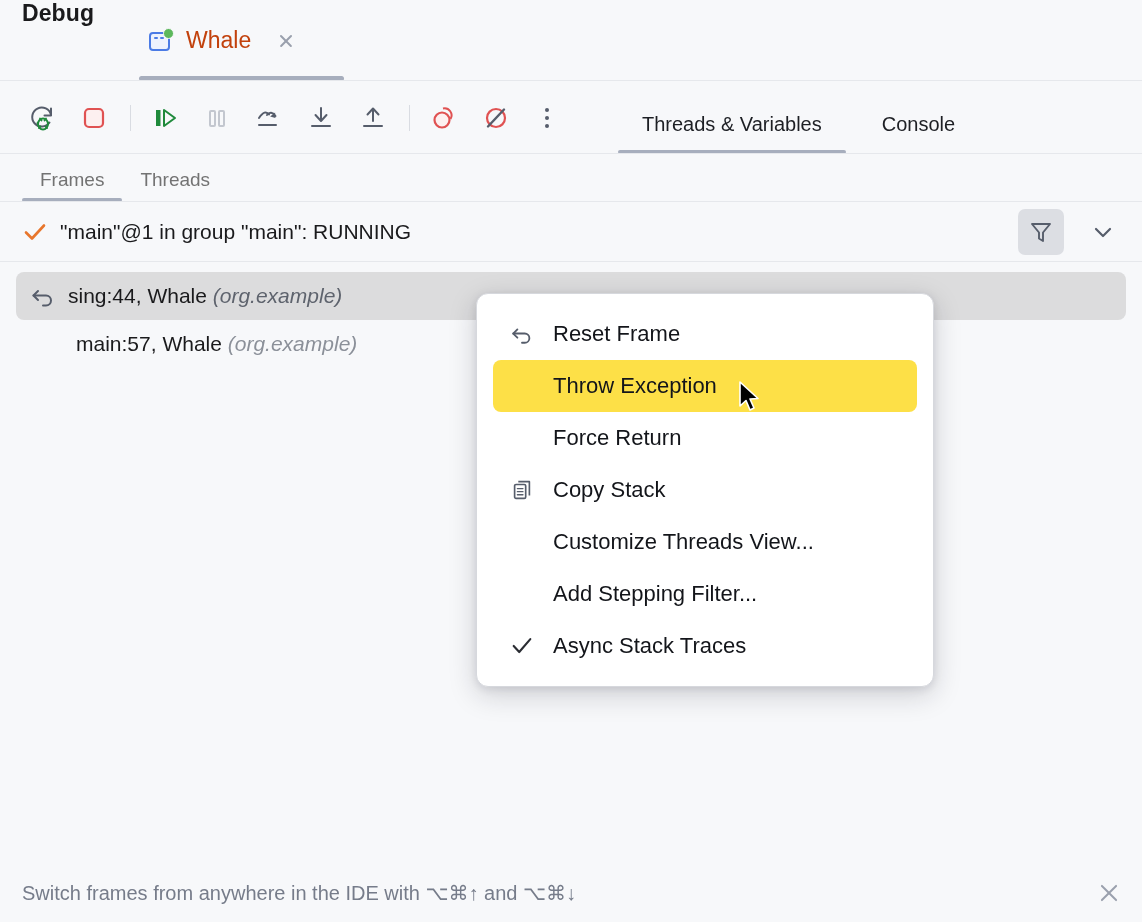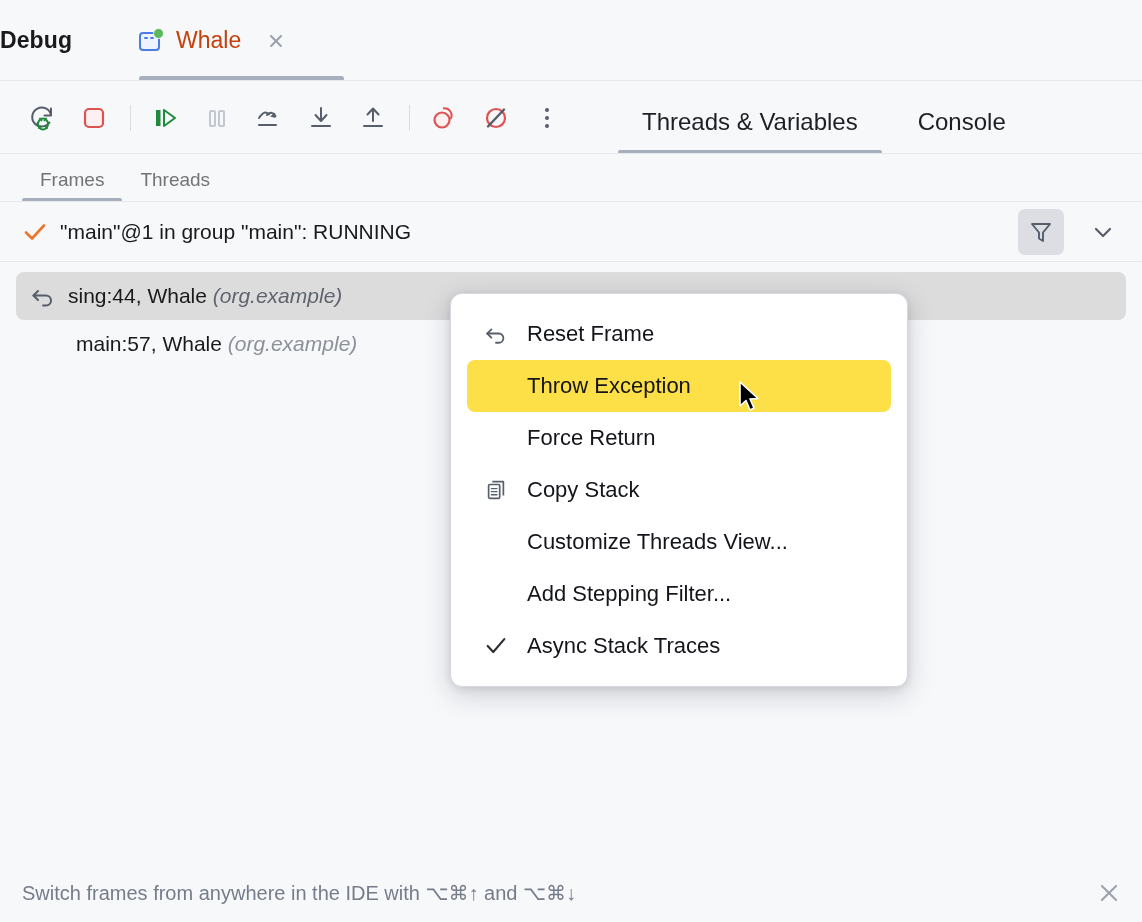--- a/index.html
+++ b/index.html
@@ -14,23 +14,23 @@
     position: relative;
     width: 1142px; height: 922px;
     background: #f7f8fa;
   }
 
   
   .titlebar {
     position: relative;
     height: 81px;
     display: flex;
-    align-items: center;
-    background: #f7f8fa;
-    gap: 12px;
+    align-items: flex-start;
+    padding-left: 22px;
+    background: #f7f8fa;
   }
   .app-title {
     font-size: 23px;
     font-weight: bold;
     color: #1a1a1c;
     letter-spacing: 0.1px;
   }
   .tab {
     display: flex;
     align-items: center;
@@ -136,21 +136,21 @@
     width: 4px; height: 4px; border-radius: 50%;
     background: #565d6b; display: block;
   }
   .view-tabs {
     display: flex;
     align-items: flex-end;
     height: 73px;
     margin-left: 50px;
   }
   .view-tab {
-    font-size: 24px;
+    font-size: 20px;
     color: #1d1f24;
     padding: 0 30px 18px 30px;
     position: relative;
     cursor: pointer;
   }
   .view-tab.active::after {
     content: "";
     position: absolute;
     left: 6px; right: 6px; bottom: 0;
     height: 4px;
@@ -257,21 +257,21 @@
   }
   .frame-text .pkg {
     font-style: italic;
     color: #8b9099;
   }
   .frame-row.selected .frame-text .pkg { color: #5e636d; }
 
   
   .ctx-menu {
     position: absolute;
-    left: 450px; top: 293px;
+    left: 476px; top: 293px;
     width: 458px;
     background: #ffffff;
     border: 1px solid #d6d8dd;
     border-radius: 12px;
     box-shadow: 0 8px 28px rgba(20,24,40,0.18), 0 2px 8px rgba(20,24,40,0.10);
     padding: 14px 16px;
     z-index: 40;
   }
   .mi {
     height: 52px;

